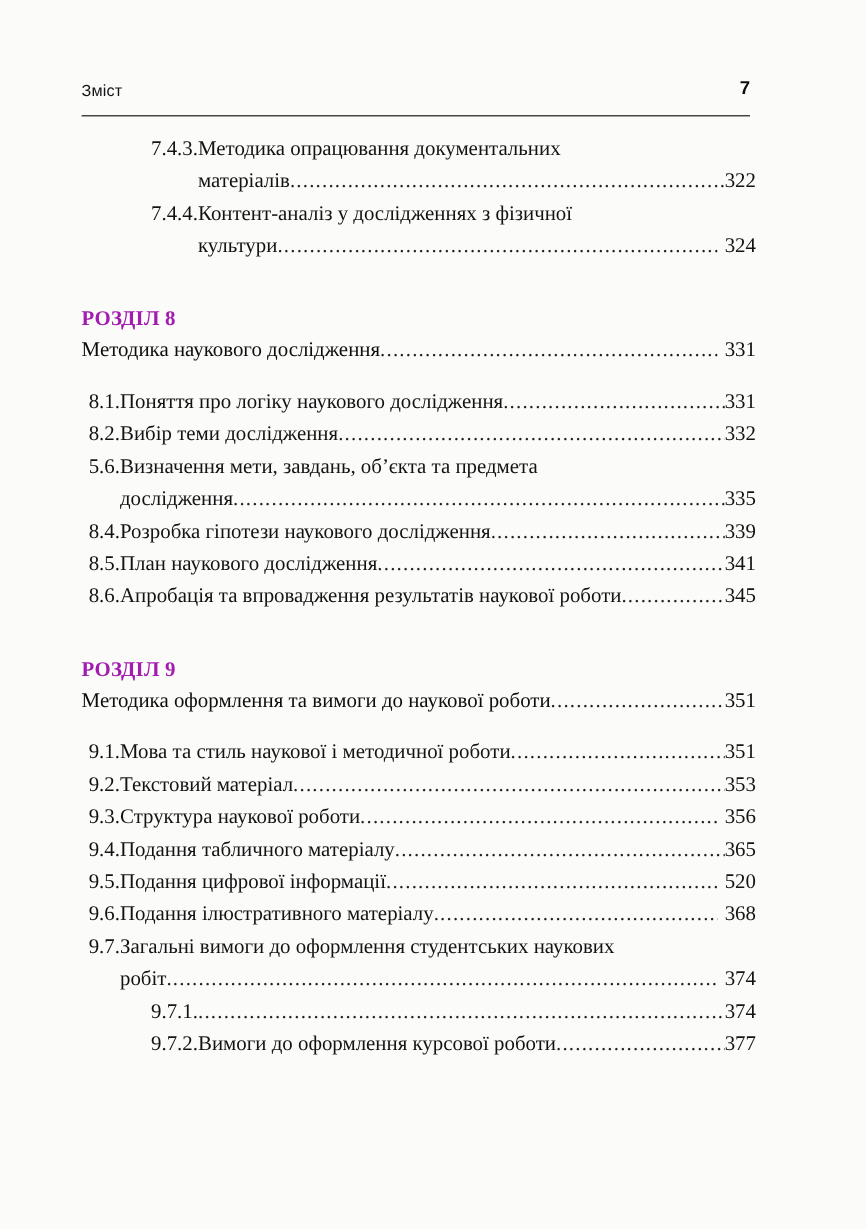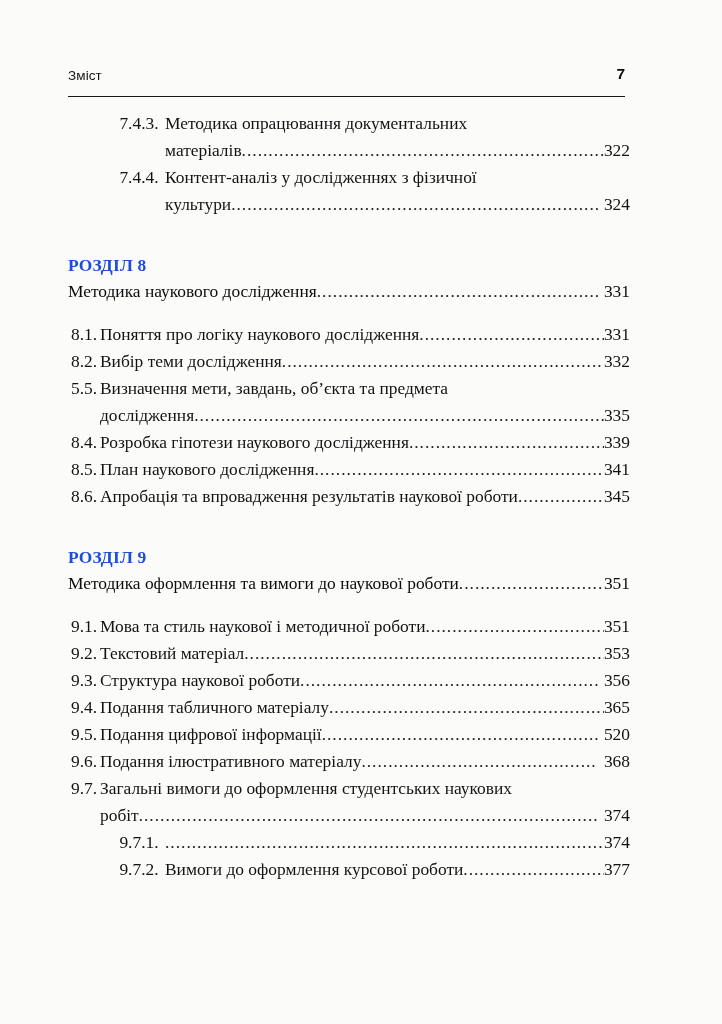--- a/index.html
+++ b/index.html
@@ -87,21 +87,21 @@
   .entry.lvl2 { padding-left: 45px; }
 
   .entry-row {
     display: flex;
     align-items: baseline;
     white-space: nowrap;
   }
 
   .num {
     flex: 0 0 auto;
-    text-align: center;
+    text-align: right;
   }
   .num.w1 { width: 32px; }   
   .num.w2 { width: 52px; }   
 
   .label {
     flex: 0 0 auto;
     text-align: center;
   }
 
   .leader {
@@ -132,21 +132,21 @@
     white-space: nowrap;
   }
   .cont .pad-w1 { flex: 0 0 auto; width: 32px; }
   .cont .pad-w2 { flex: 0 0 auto; width: 52px; }
 
   
   .part-title {
     font-size: 17.4px;
     line-height: 26px;
     font-weight: bold;
-    color: #1d4ed8;
+    color: #a21caf;
     letter-spacing: 0.2px;
   }
   .part-entry {
     font-weight: normal;
     color: #0d0d0d;
   }
   .part-entry .leader {
     letter-spacing: 1.0px;
     font-weight: normal;
   }
@@ -221,21 +221,21 @@
           <div class="entry-row">
             <span class="num w1">8.2.</span>
             <span class="label">Вибір теми дослідження</span>
             <span class="leader"></span>
             <span class="folio">332</span>
           </div>
         </div>
 
         <div class="entry lvl1">
           <div class="entry-row">
-            <span class="num w1">5.5.</span>
+            <span class="num w1">5.6.</span>
             <span class="label">Визначення мети, завдань, об’єкта та предмета</span>
           </div>
           <div class="cont">
             <span class="pad-w1"></span>
             <span class="label">дослідження</span>
             <span class="leader"></span>
             <span class="folio">335</span>
           </div>
         </div>
 

